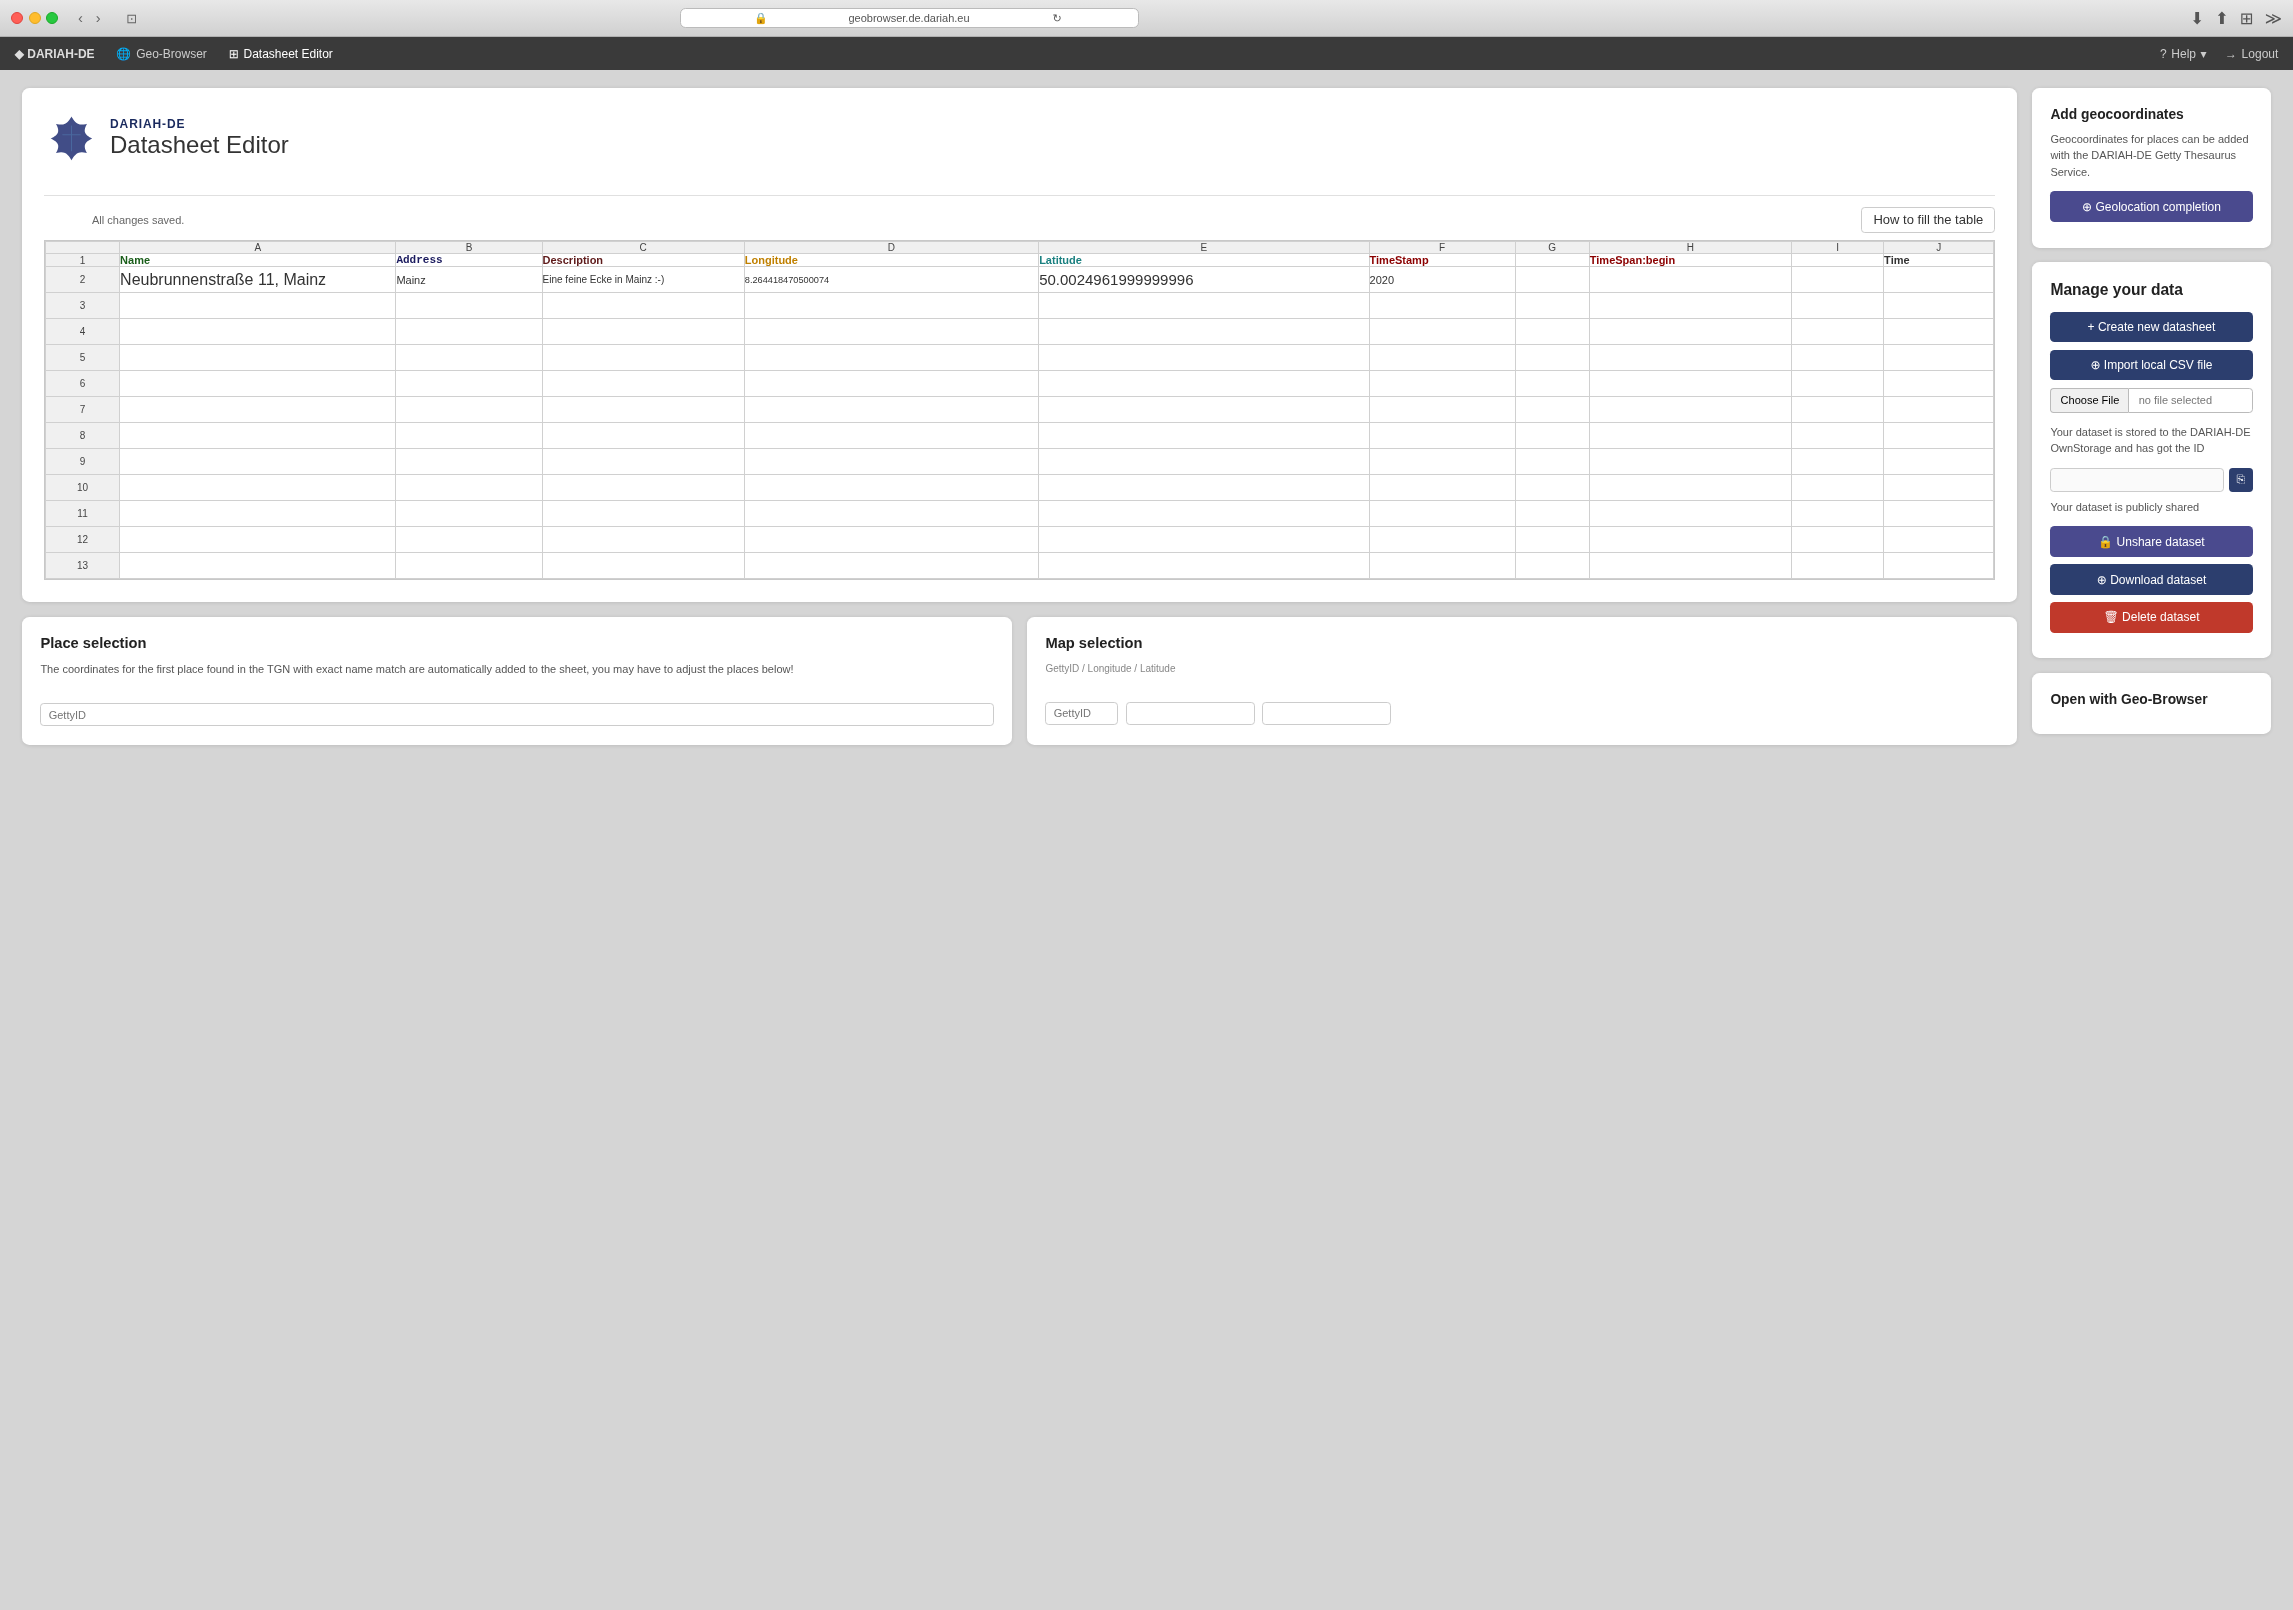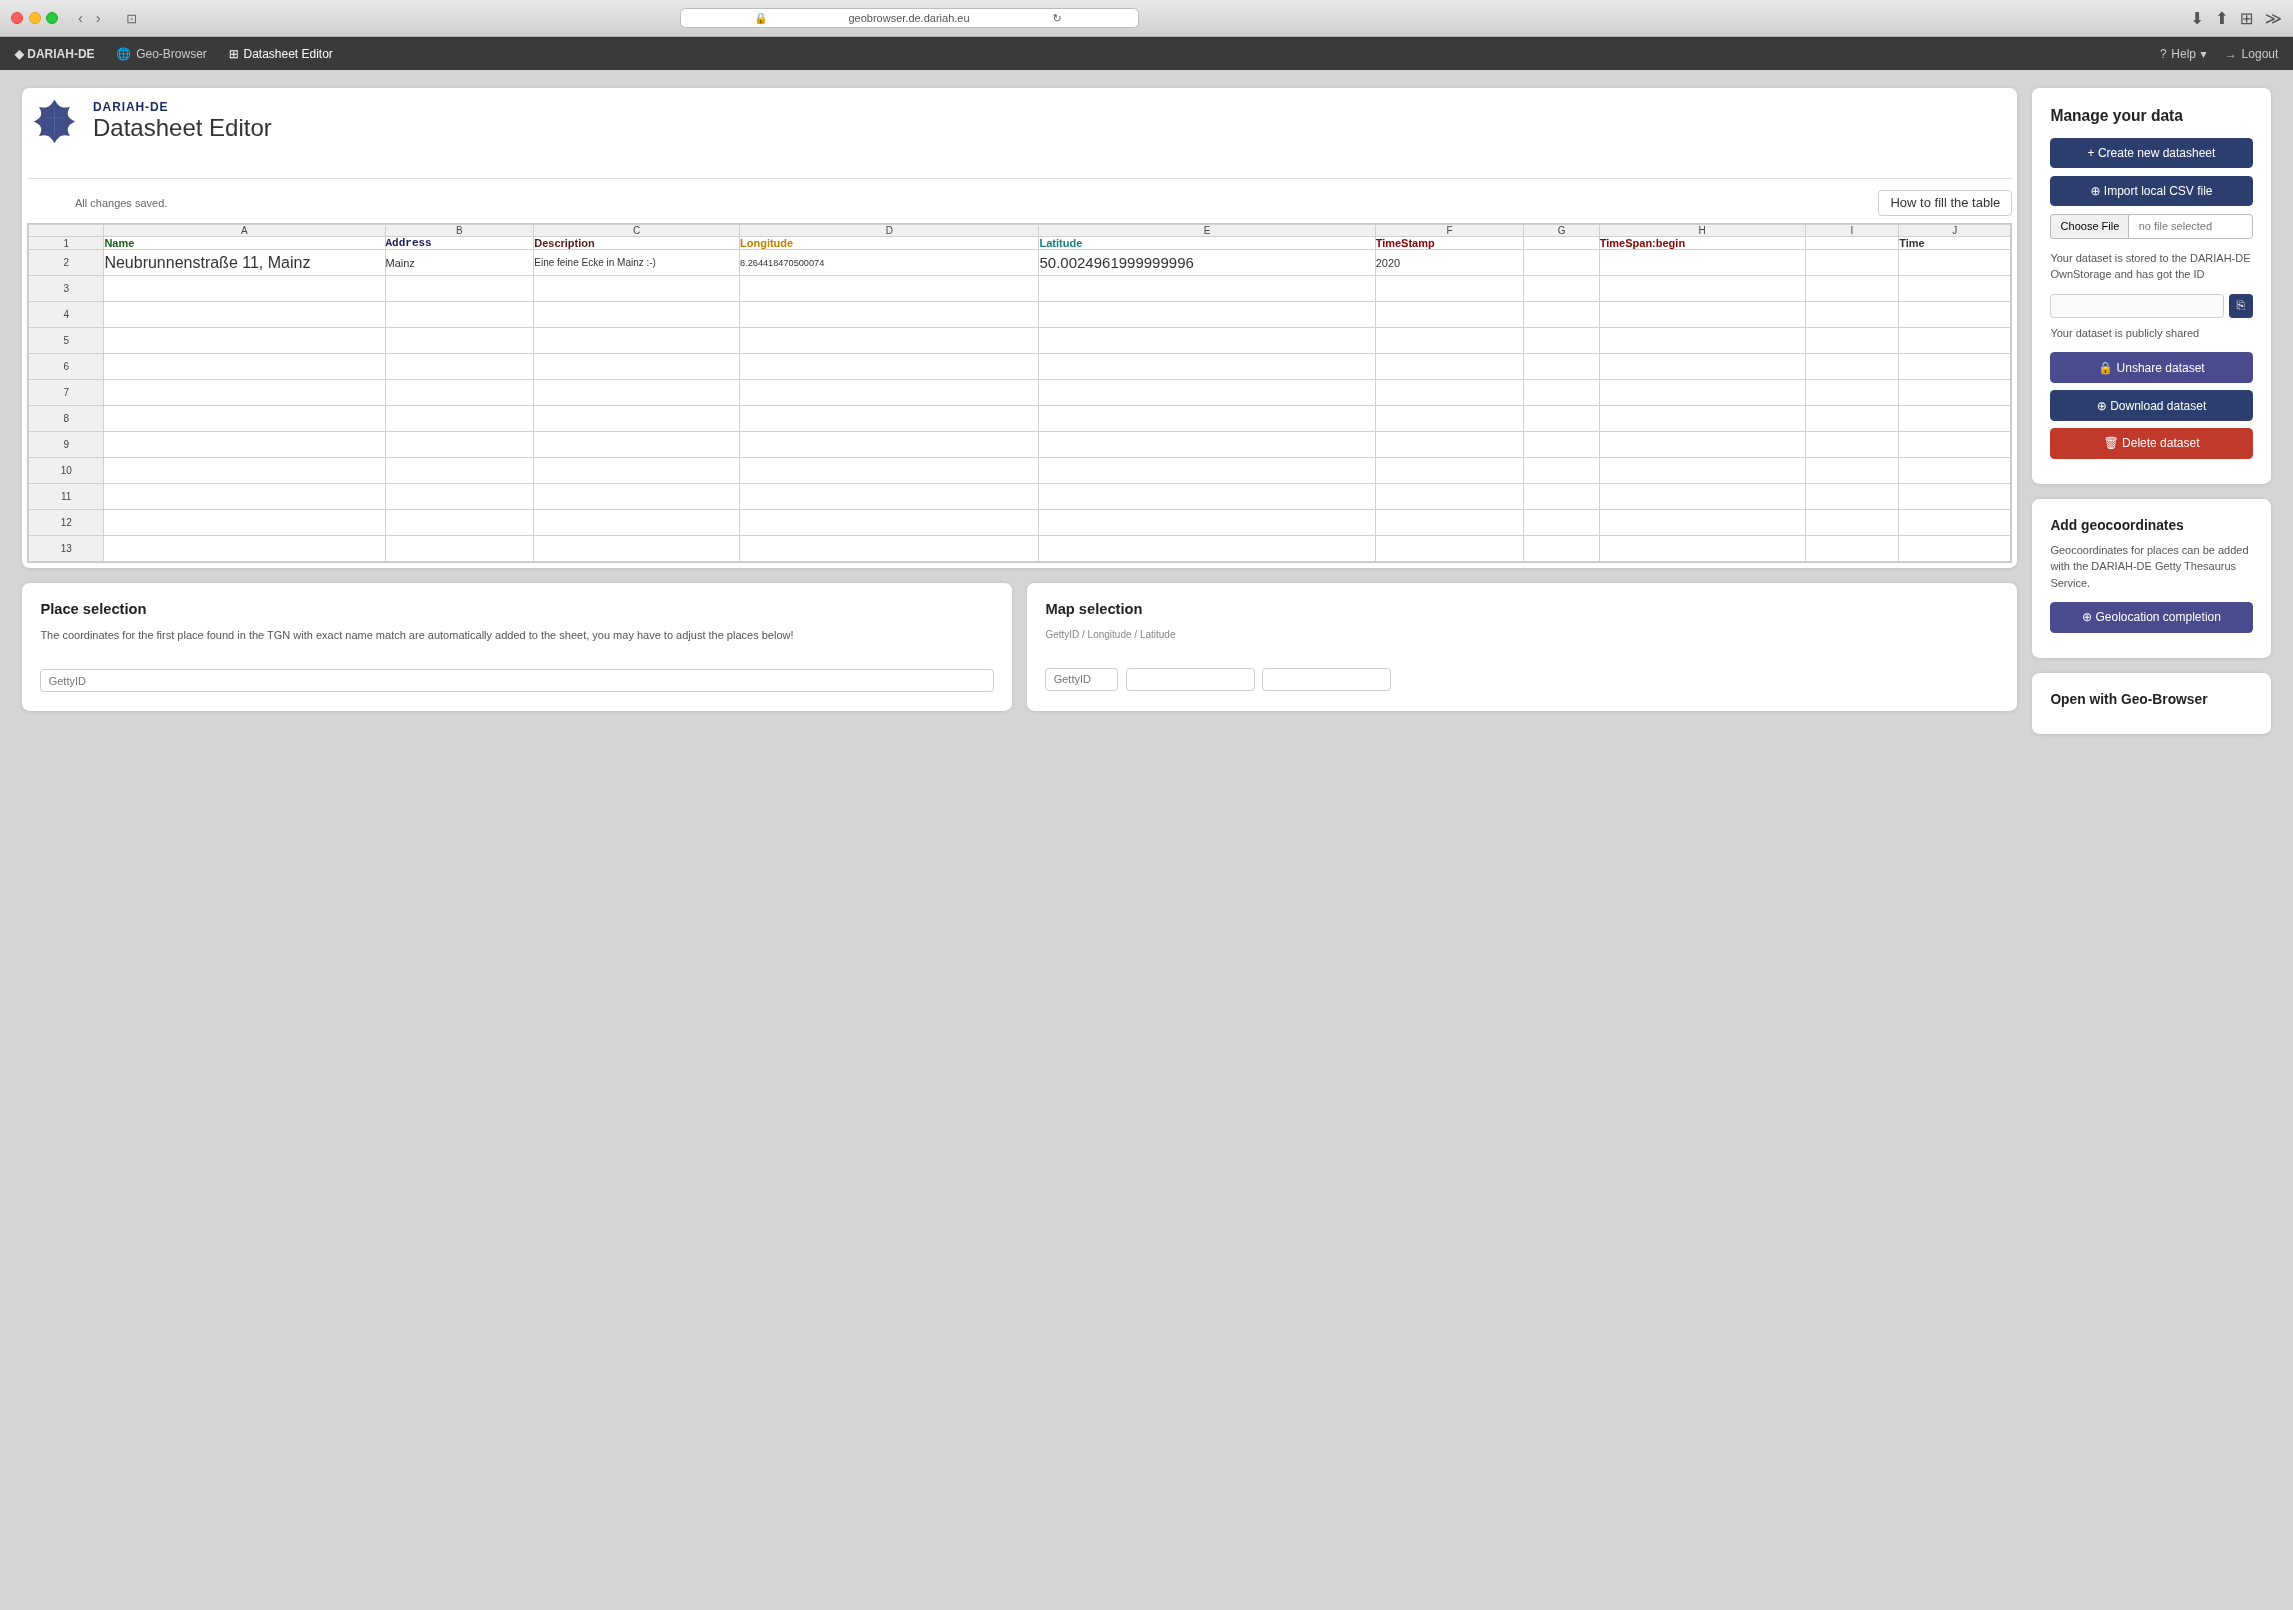--- a/index.html
+++ b/index.html
@@ -109,21 +109,21 @@
     .left-panel {
       flex: 1;
       display: flex;
       flex-direction: column;
       gap: 14.7px;
     }
 
     .card {
       background: white;
       border-radius: 7.3px;
-      padding: 5px;
+      padding: 22px;
       box-shadow: 0 0.9px 3.7px rgba(0,0,0,0.1);
     }
 
     
     .header-card {
       display: flex;
       flex-direction: column;
     }
     .logo-area {
       display: flex;
@@ -689,20 +689,26 @@
           <input class="input-field-sm" type="text" style="">
         </div>
       </div>
     </div>
 
   </div>
 
   <div class="right-panel">
 
     <div class="right-card">
+      <h3>Add geocoordinates</h3>
+      <p>Geocoordinates for places can be added with the DARIAH-DE Getty Thesaurus Service.</p>
+      <button class="action-btn btn-purple">⊕ Geolocation completion</button>
+    </div>
+
+    <div class="right-card">
       <h2>Manage your data</h2>
 
       <button class="action-btn btn-dark">+ Create new datasheet</button>
       <button class="action-btn btn-dark">⊕ Import local CSV file</button>
 
       <div class="file-upload-row">
         <button class="choose-file-btn">Choose File</button>
         <span class="file-name-display">no file selected</span>
       </div>
 
@@ -714,25 +720,19 @@
       </div>
 
       <p class="shared-text">Your dataset is publicly shared</p>
 
       <button class="action-btn btn-purple">🔒 Unshare dataset</button>
       <button class="action-btn btn-dark">⊕ Download dataset</button>
       <button class="action-btn btn-red">🗑 Delete dataset</button>
     </div>
 
     <div class="right-card">
-      <h3>Add geocoordinates</h3>
-      <p>Geocoordinates for places can be added with the DARIAH-DE Getty Thesaurus Service.</p>
-      <button class="action-btn btn-purple">⊕ Geolocation completion</button>
-    </div>
-
-    <div class="right-card">
       <h3>Open with Geo-Browser</h3>
     </div>
 
   </div>
 
 </div>
 
 
 </body></html>

